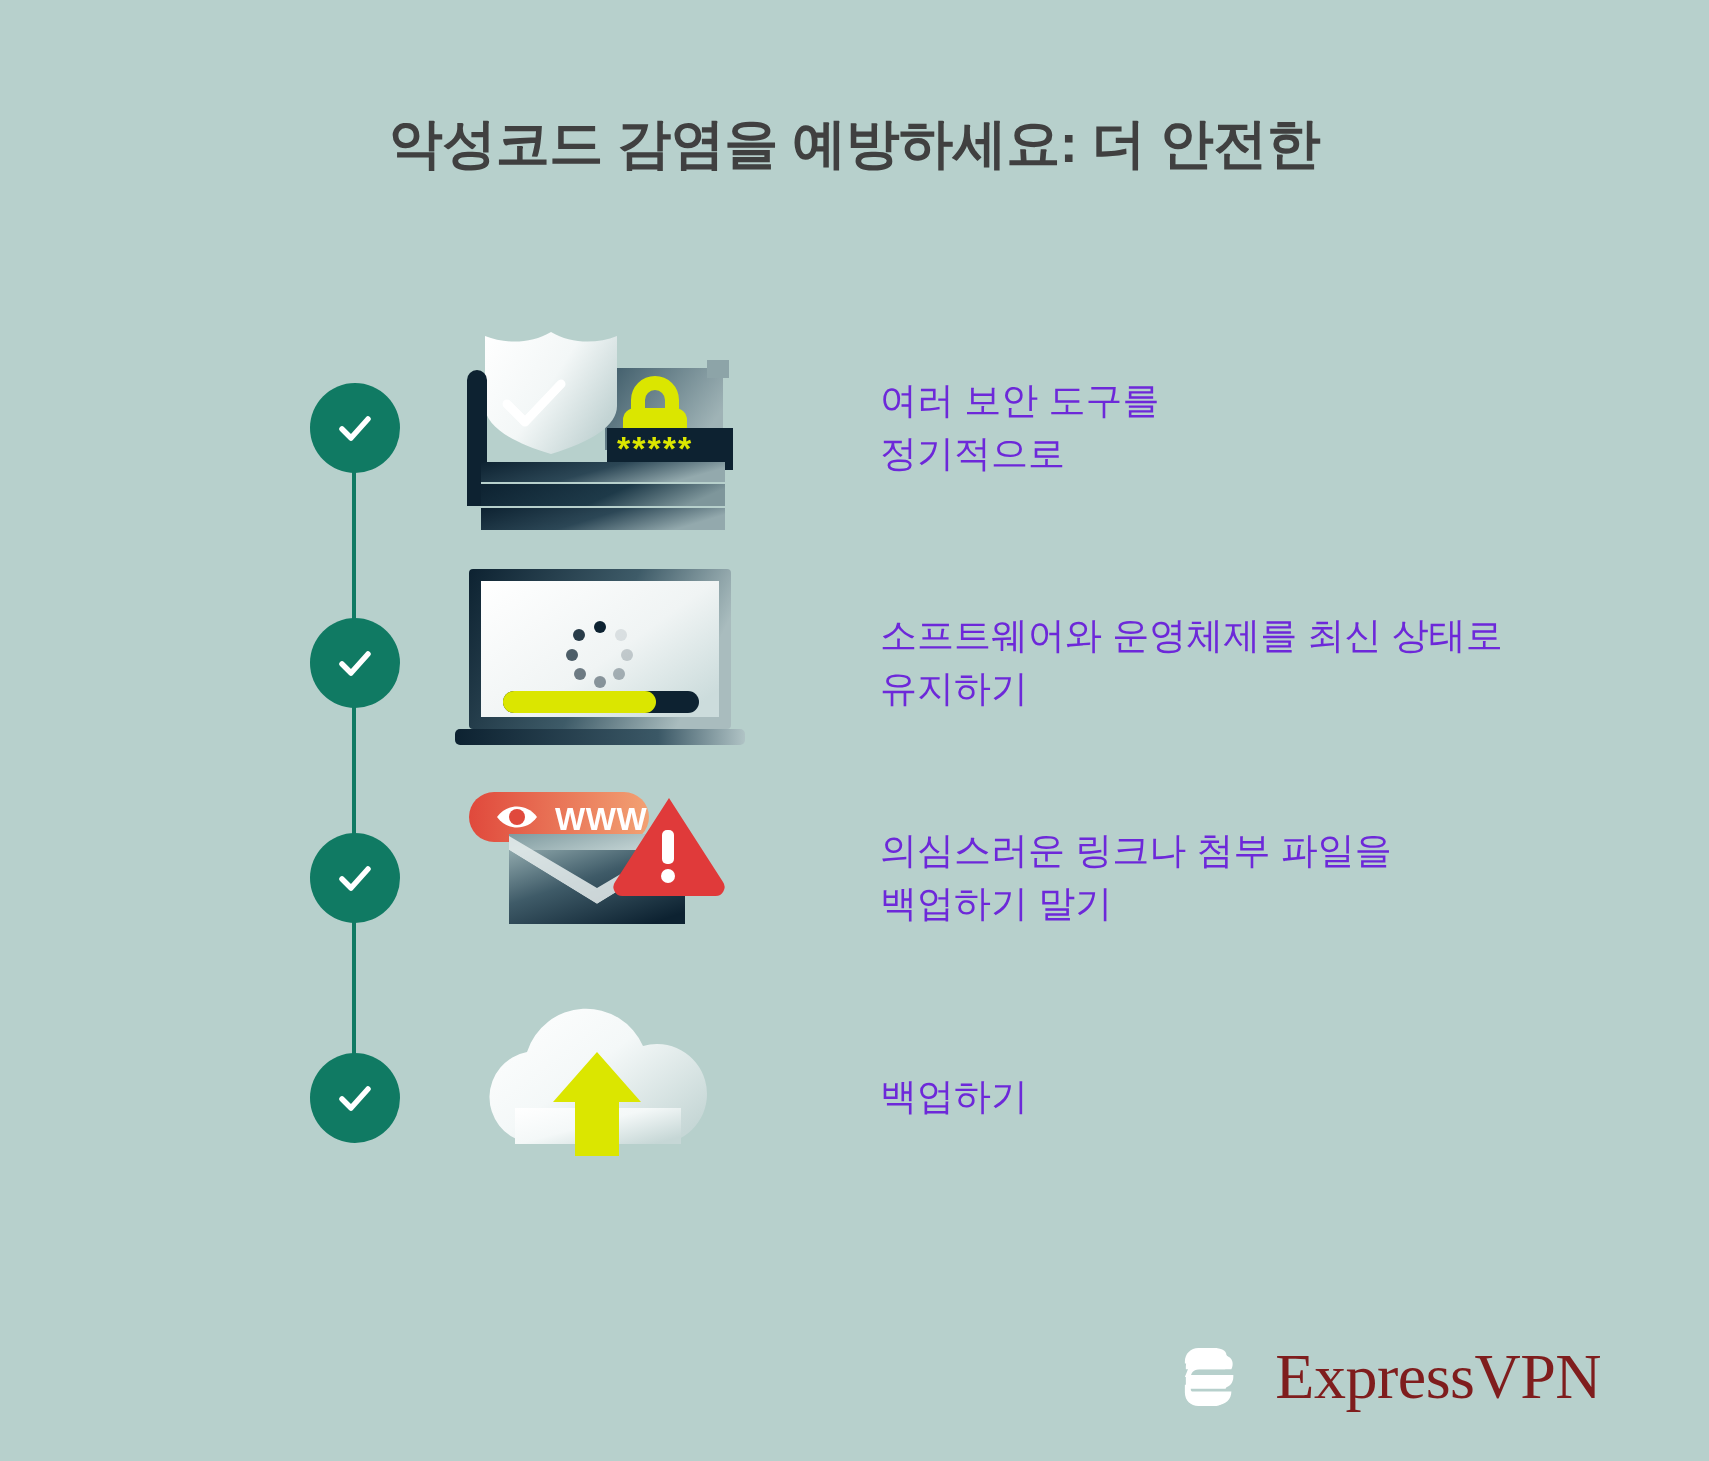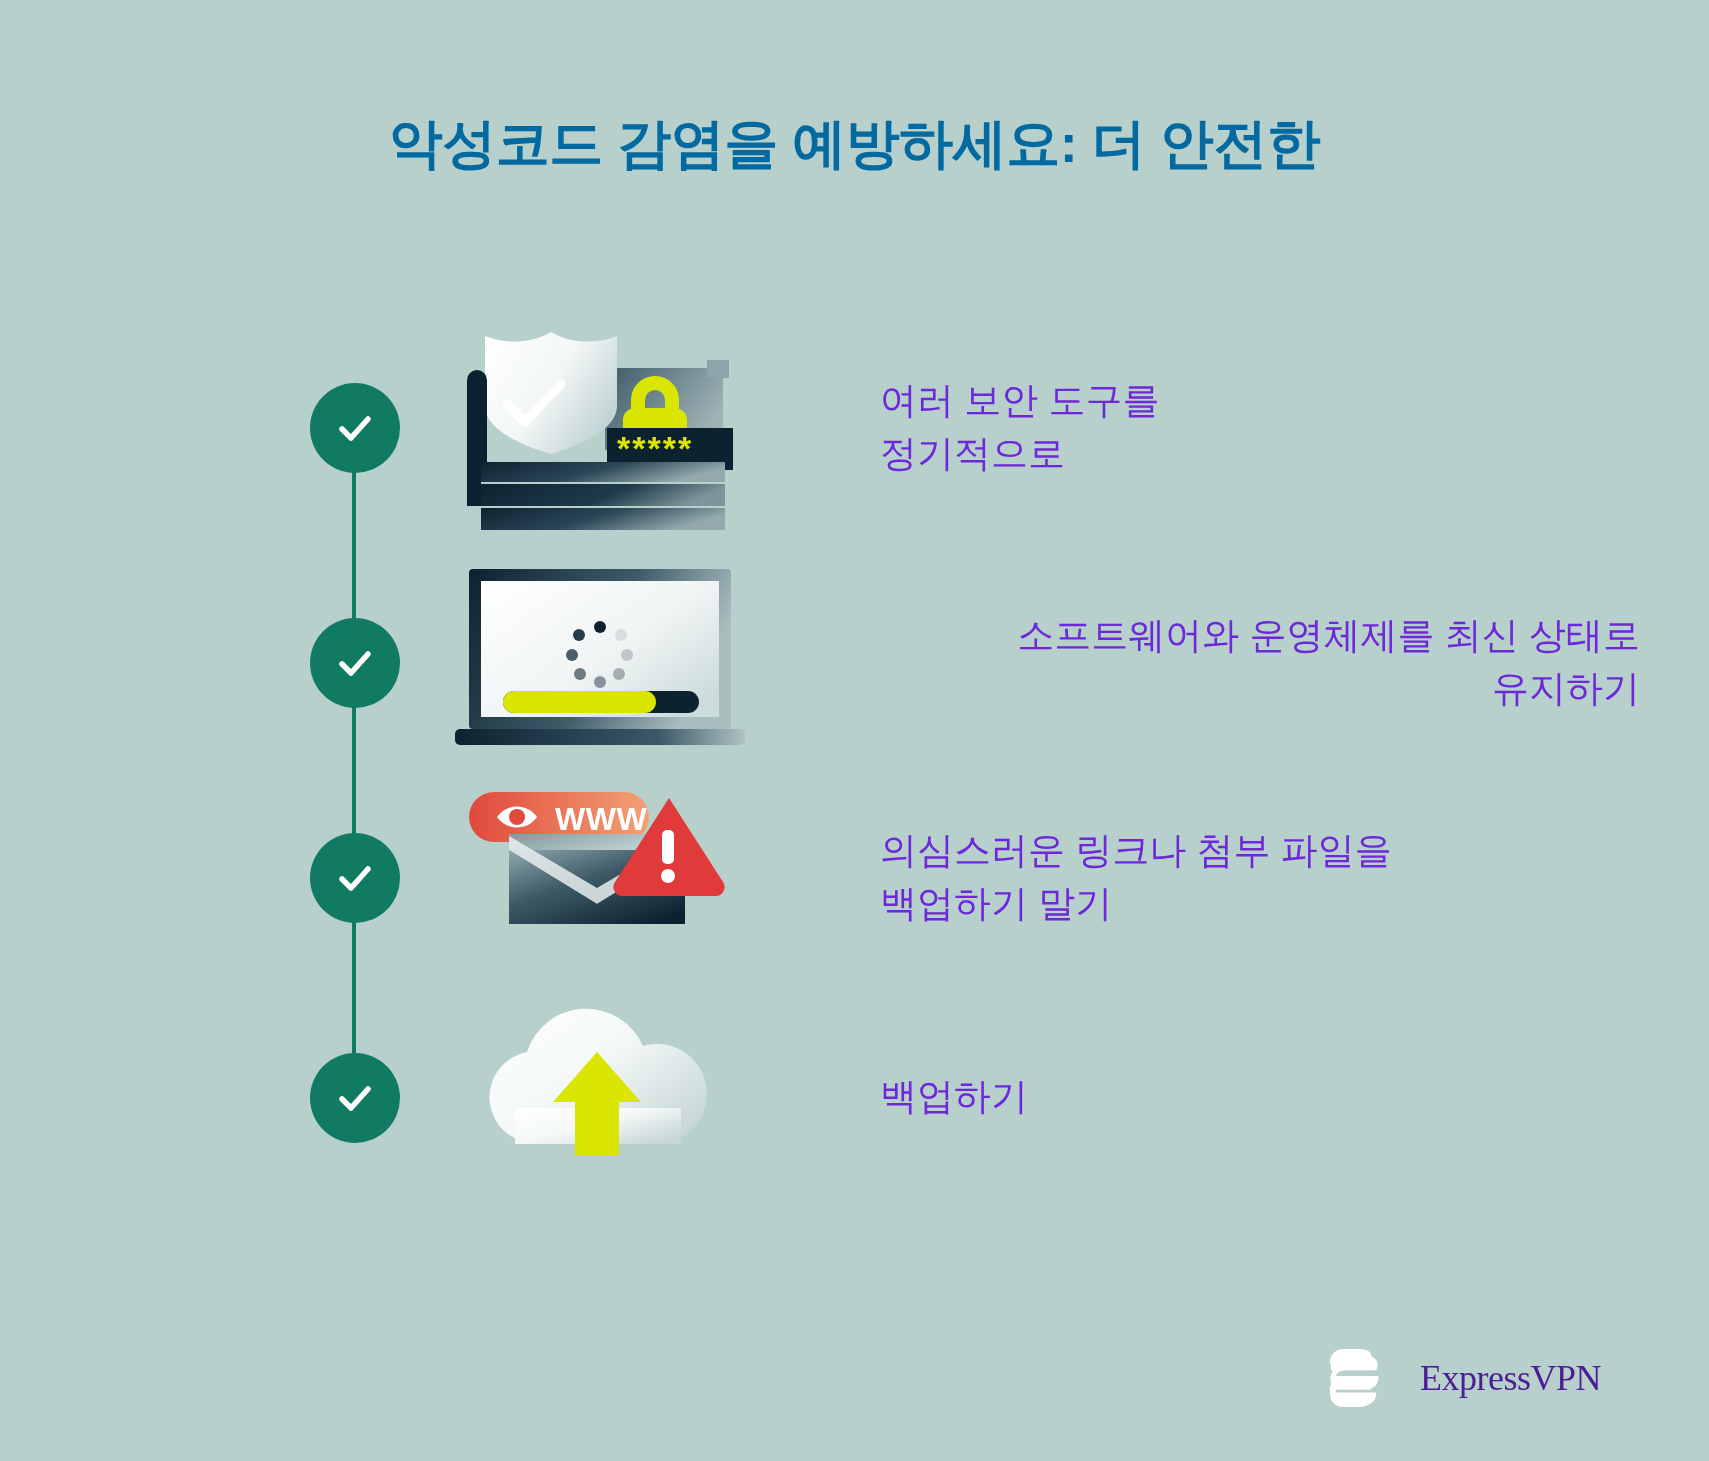--- a/index.html
+++ b/index.html
@@ -15,21 +15,21 @@
     position: relative;
   }
 
   
   .title {
     position: absolute;
     left: 0;
     top: 72px;
     width: 1709px;
     text-align: center;
-    color: #0369a1;
+    color: #404040;
     font-size: 54px;
     font-weight: 700;
     line-height: 1.32;
     letter-spacing: -0.5px;
   }
   .title .line { display: block; }
 
   
   .infographic {
     position: absolute;
@@ -50,21 +50,21 @@
 
   .row {
     position: absolute;
     left: 0;
     width: 1709px;
     height: 215px;
     display: flex;
     align-items: center;
   }
   .row-1 { top: 20px; }
-  .row-2 { top: 255px; text-align: right; }
+  .row-2 { top: 255px; }
   .row-3 { top: 470px; padding-left: 20px; }
   .row-4 { top: 690px; }
 
   .check-col {
     position: absolute;
     left: 310px;
     width: 90px;
     height: 90px;
   }
   .check-circle {
@@ -100,23 +100,23 @@
   .logo {
     position: absolute;
     right: 108px;
     bottom: 52px;
     display: flex;
     align-items: center;
     gap: 16px;
   }
   .logo-mark { width: 62px; height: 62px; display: block; }
   .logo-text {
-    color: #4c1d95;
+    color: #7f1d1d;
     font-family: "Liberation Serif", "DejaVu Serif", serif;
-    font-size: 36px;
+    font-size: 64px;
     font-weight: 400;
     letter-spacing: -0.5px;
     line-height: 1;
     margin-left: 16px;
   }
 </style>
 </head>
 <body>
 
 <h1 class="title">

